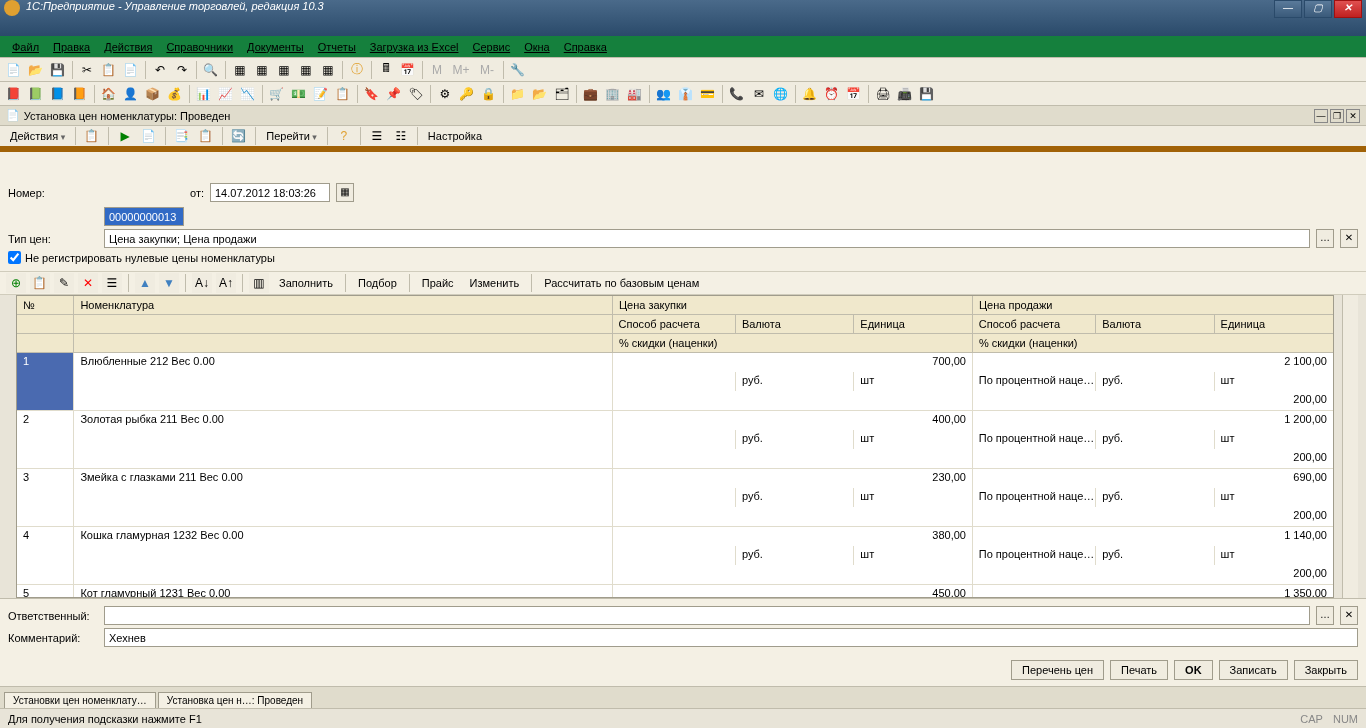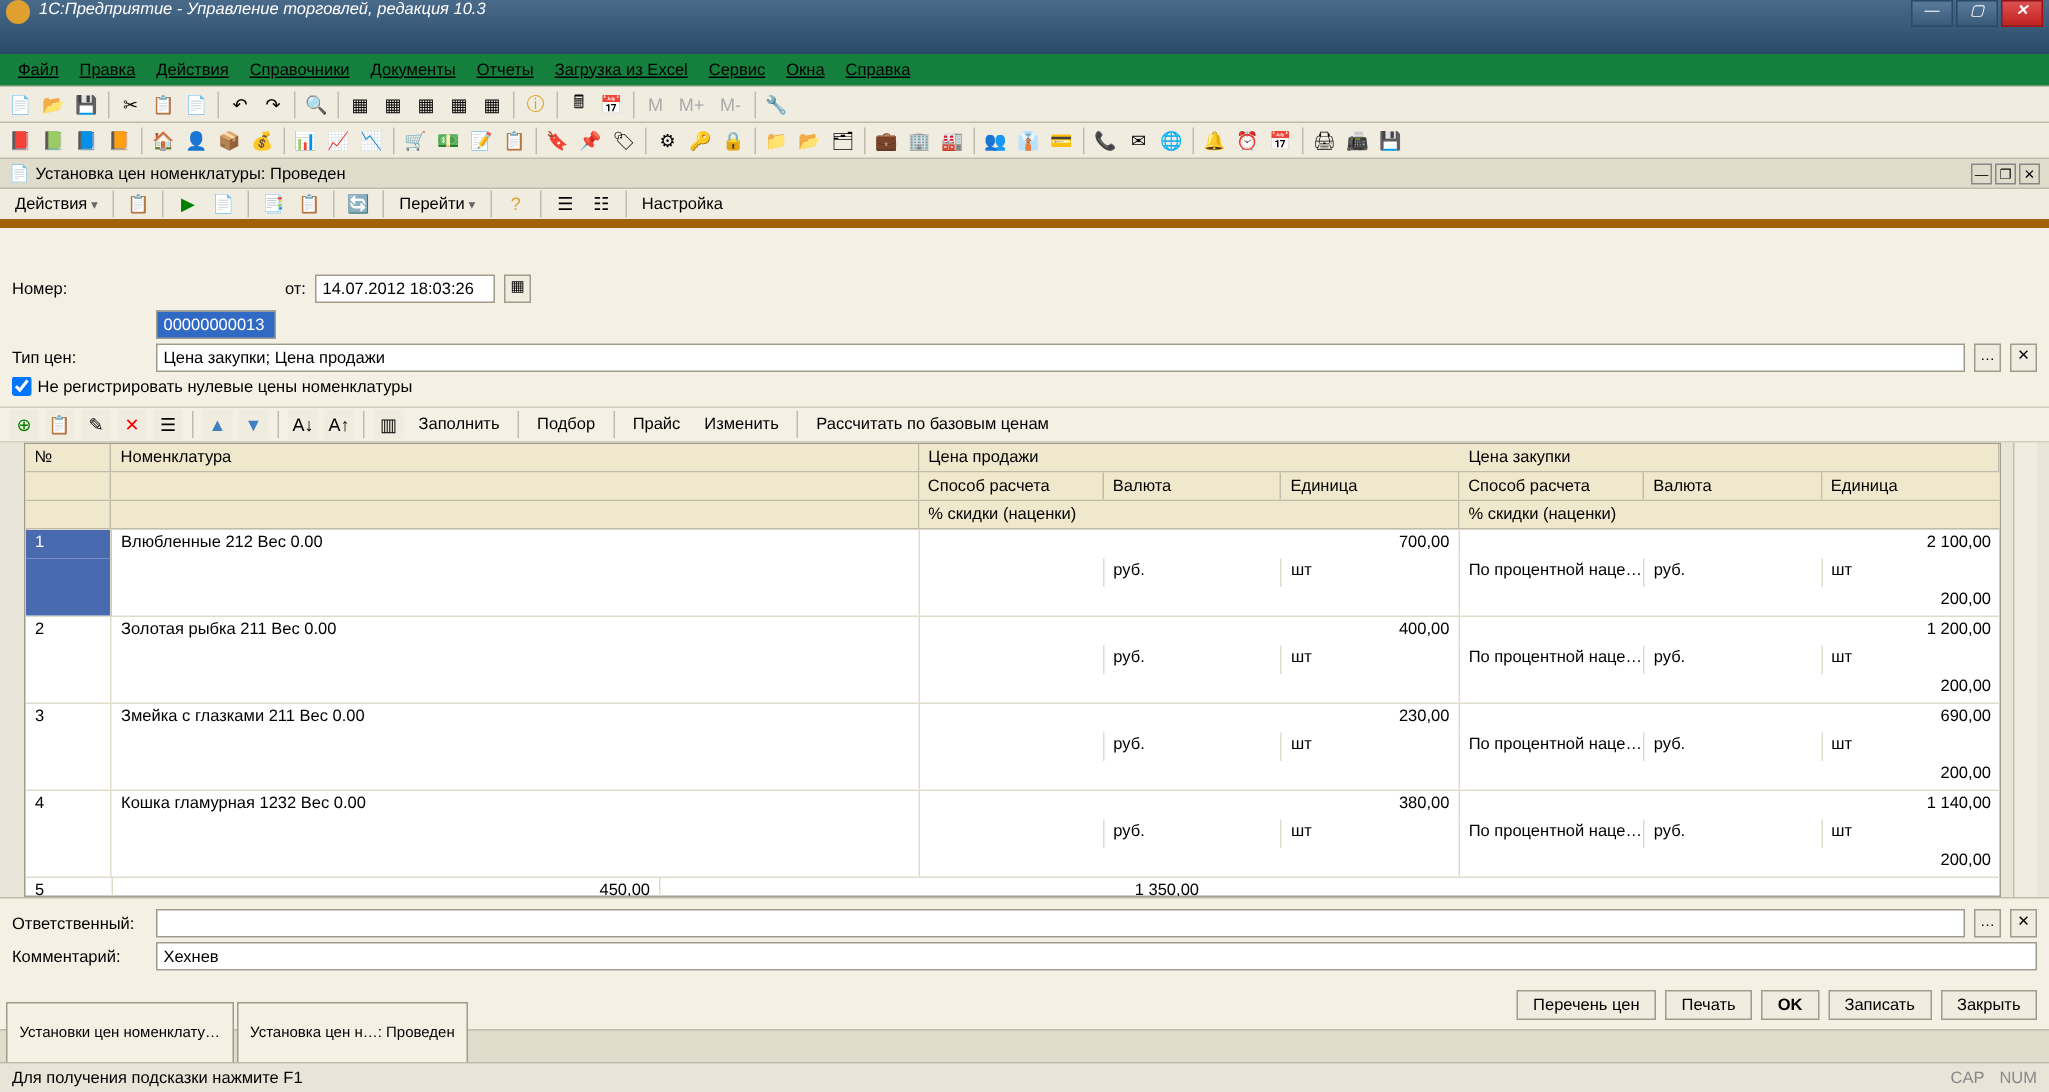--- a/index.html
+++ b/index.html
@@ -42,21 +42,21 @@
 .gc.r { text-align: right; }
 .col-n { width: 58px; } .col-nom { width: 546px; }
 .col-a { width: 125px; } .col-b { width: 120px; } .col-c { width: 120px; }
 .col-d { width: 125px; } .col-e { width: 120px; } .col-f { width: 120px; }
 .row-sel .col-n { background: #4a6ab0; color: #fff; }
 .bottom { background: #f4f0e4; padding: 4px 8px; border-top: 1px solid #c0bcac; }
 .btnbar { display: flex; justify-content: flex-end; gap: 6px; padding: 6px 8px; background: #f4f0e4; text-align: center; }
 .btn { padding: 3px 10px; border: 1px solid #a09c8c; background: #f0ece0; }
 .btn.ok { font-weight: bold; }
 .tabs { background: #e0dccc; height: 22px; display: flex; align-items: flex-end; padding: 0 4px; gap: 2px; border-top: 1px solid #c0bcac; }
-.tab { background: #f4f0e4; border: 1px solid #a09c8c; border-bottom: none; padding: 14px 8px; font-size: 10px; max-width: 180px; overflow: hidden; white-space: nowrap; }
+.tab { background: #f4f0e4; border: 1px solid #a09c8c; border-bottom: none; padding: 2px 8px; font-size: 10px; max-width: 180px; overflow: hidden; white-space: nowrap; }
 .status { background: #e8e4d8; height: 20px; display: flex; align-items: center; padding: 0 8px; border-top: 1px solid #c0bcac; }
 .status .sright { margin-left: auto; display: flex; gap: 10px; color: #888; }
 .scrollbar { width: 16px; background: #f0ece0; border-left: 1px solid #c0bcac; }
 .grid-wrap { display: flex; flex: 1; margin: 0 8px; overflow: hidden; }
 </style>
 </head>
 <body>
 
 <div class="titlebar">
   <div class="icon"></div>
@@ -242,22 +242,22 @@
   <div class="sep"></div>
   <span class="txtbtn">Рассчитать по базовым ценам</span>
 </div>
 
 <div class="grid-wrap">
 <div class="grid">
   <div class="ghead">
     <div class="ghrow">
       <div class="gh col-n">№</div>
       <div class="gh col-nom">Номенклатура</div>
+      <div class="gh" style="width:365px">Цена закупки</div>
       <div class="gh" style="width:365px;border-right:none">Цена продажи</div>
-      <div class="gh" style="width:365px">Цена закупки</div>
     </div>
     <div class="ghrow">
       <div class="gh col-n"></div>
           <div class="gh col-nom"></div>
       <div class="gh col-a">Способ расчета</div>
       <div class="gh col-b">Валюта</div>
       <div class="gh col-c">Единица</div>
       <div class="gh col-d">Способ расчета</div>
       <div class="gh col-e">Валюта</div>
       <div class="gh col-f" style="border-right:none">Единица</div>
@@ -362,20 +362,21 @@
           <div class="gsubrow">
             <div class="gc col-n"></div>
             <div class="gc col-nom"></div>
             <div class="gc r" style="width:365px"></div>
             <div class="gc r" style="width:365px;border-right:none">200,00</div>
           </div>
         </div>
         <div class="grow">
           <div class="gsubrow">
             <div class="gc col-n">5</div>
+            <div class="gc col-nom">Кот гламурный 1231 Вес 0.00</div>
             <div class="gc r" style="width:365px">450,00</div>
             <div class="gc r" style="width:365px;border-right:none">1 350,00</div>
           </div>
           <div class="gsubrow">
             <div class="gc col-n"></div>
             <div class="gc col-nom"></div>
             <div class="gc col-a"></div>
             <div class="gc col-b">руб.</div>
             <div class="gc col-c">шт</div>
             <div class="gc col-d">По процентной наце…</div>

